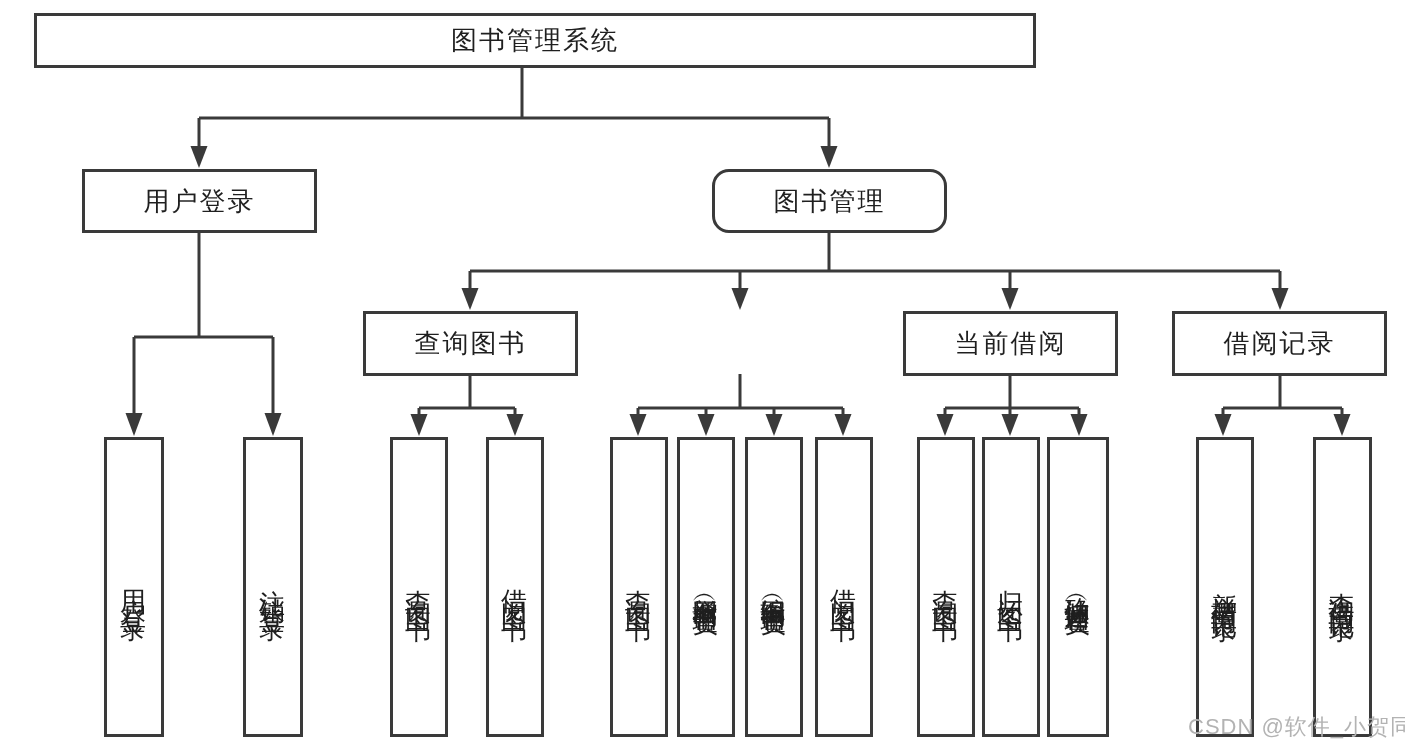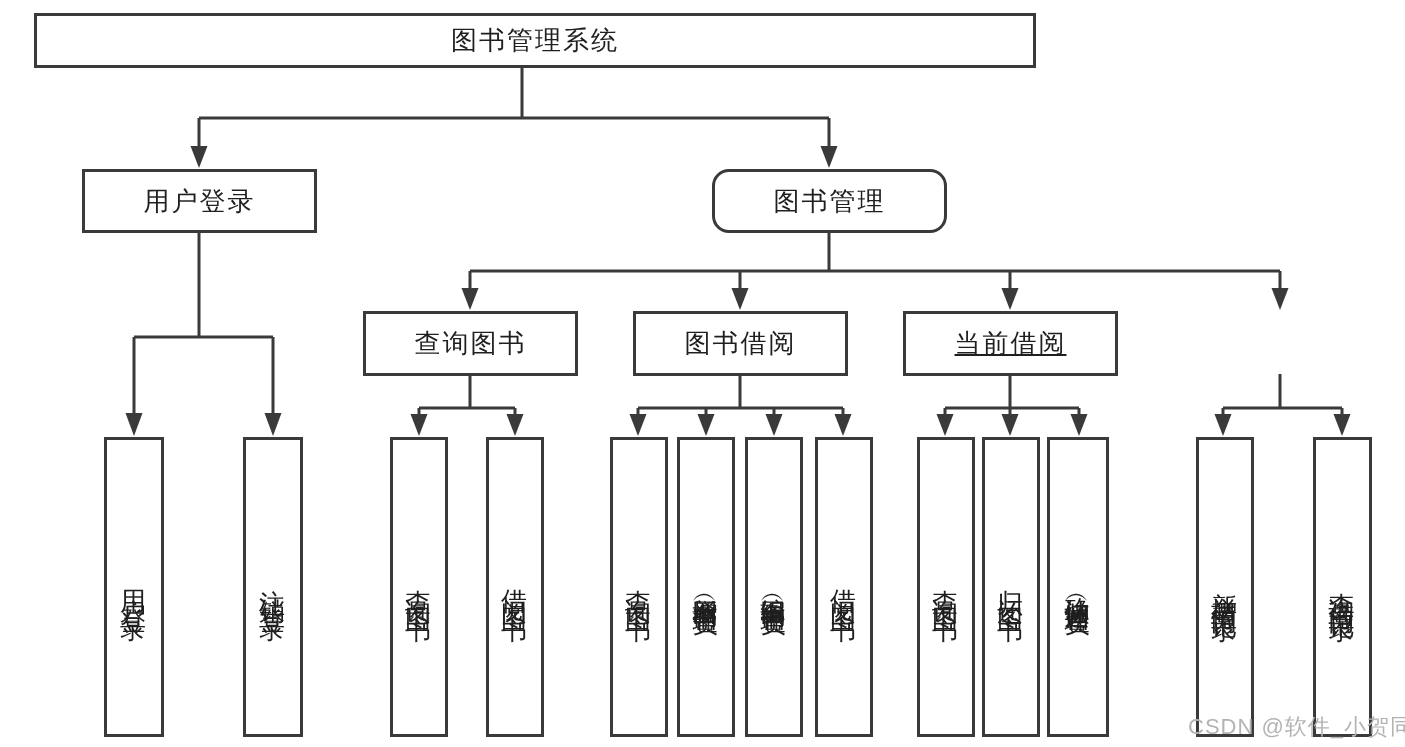--- a/index.html
+++ b/index.html
@@ -92,25 +92,25 @@
   <div class="node" style="left:82px; top:169px; width:235px; height:64px;">
     <span class="lbl">用户登录</span>
   </div>
   <div class="node" style="left:712px; top:169px; width:235px; height:64px;border-radius:17px;">
     <span class="lbl">图书管理</span>
   </div>
 
   <div class="node" style="left:363px; top:311px; width:215px; height:65px;">
     <span class="lbl">查询图书</span>
   </div>
-  <div class="node" style="left:633px; top:311px; width:215px; height:65px;">
-    <span class="lbl">图书借阅</span>
+  <div class="node" style="left:903px; top:311px; width:215px; height:65px;">
+    <span class="lbl">当前借阅</span>
   </div>
-  <div class="node" style="left:903px; top:311px; width:215px; height:65px;text-decoration:underline;">
-    <span class="lbl">当前借阅</span>
+  <div class="node" style="left:1172px; top:311px; width:215px; height:65px;">
+    <span class="lbl">借阅记录</span>
   </div>
 
   <div class="node vert" style="left:104px; top:437px; width:60px; height:300px;">
     <span class="lbl">用户登录</span>
   </div>
   <div class="node vert" style="left:243px; top:437px; width:60px; height:300px;">
     <span class="lbl">注销登录</span>
   </div>
 
   <div class="node vert" style="left:390px; top:437px; width:58px; height:300px;">

